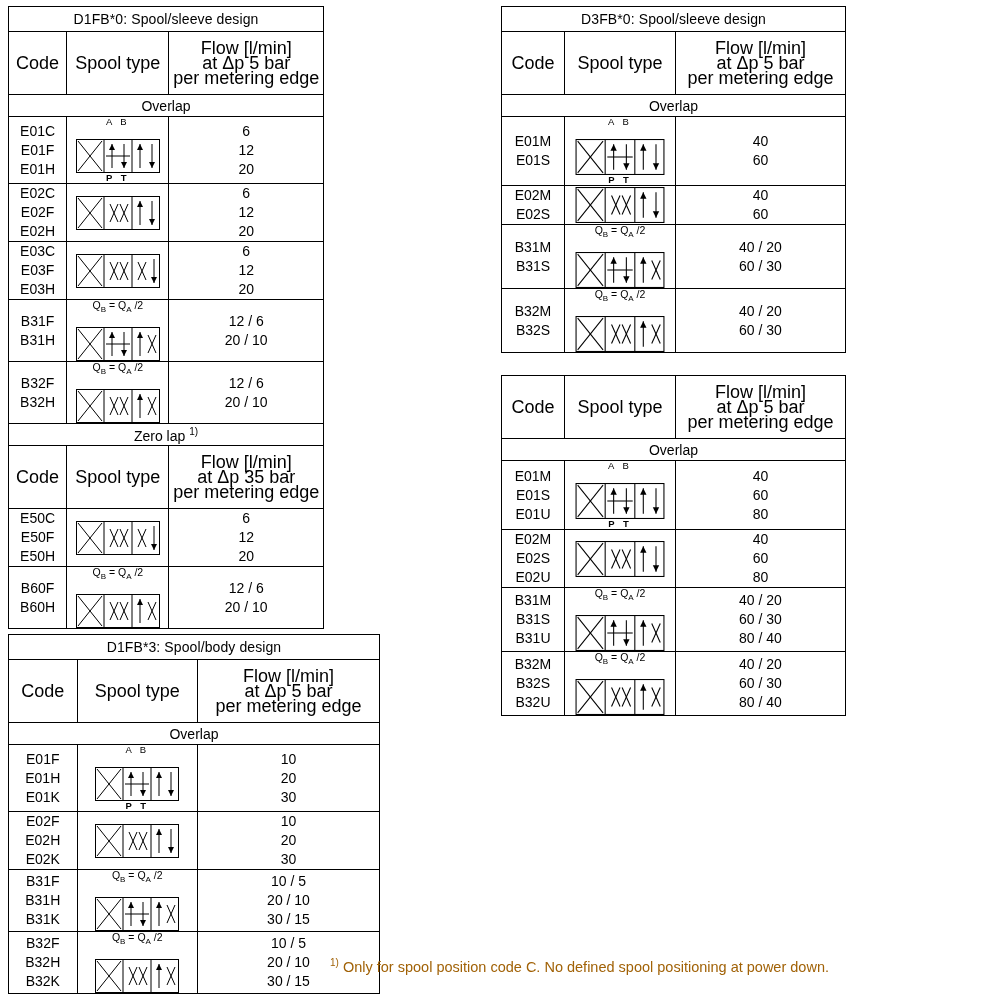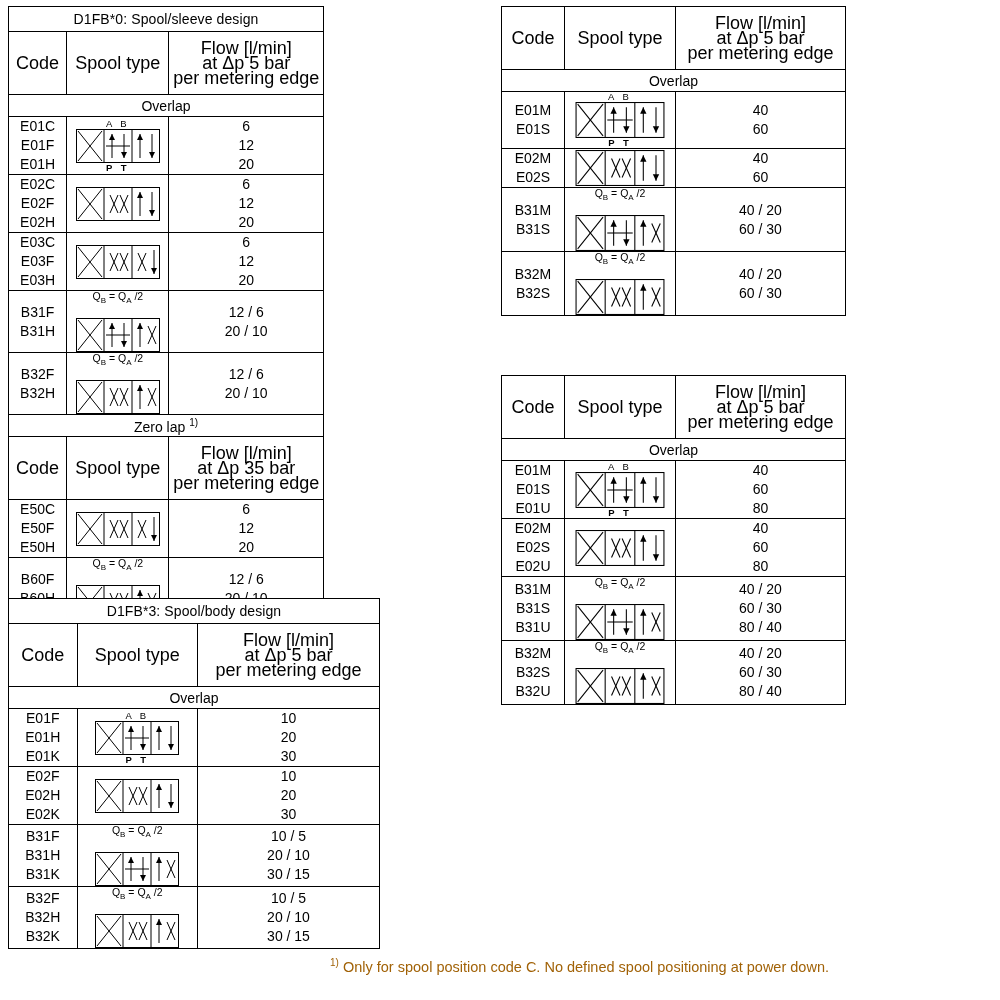--- a/index.html
+++ b/index.html
@@ -69,21 +69,21 @@
     line-height: 11px;
     text-align: center;
     margin-bottom: 12px;
   }
   .qlabel sub { font-size: 8px; }
   .ablabel {
     font-size: 9.5px;
     line-height: 10px;
     text-align: center;
     letter-spacing: 3px;
-    margin-bottom: 0px;
+    margin-bottom: 12px;
   }
   .ptlabel {
     font-size: 9.5px;
     line-height: 10px;
     text-align: center;
     letter-spacing: 3px;
     margin-top: 0px;
     font-weight: bold;
   }
   .symwrap {
@@ -367,21 +367,21 @@
           </div>
         </td>
         <td class="flow-cell">
           <div>12 / 6</div>
           <div>20 / 10</div>
         </td>
       </tr>
     </tbody>
   </table>
 
-  <table class="spec" id="t-d1fb3" style="left:8px; top:598px; width:372px;">
+  <table class="spec" id="t-d1fb3" style="left:8px; top:634px; width:372px;">
     <colgroup>
         <col style="width:58px">
         <col style="width:102px">
         <col style="width:154px">
       </colgroup>
     <tbody>
       <tr>
         <td class="title-cell" colspan="3">D1FB*3: Spool/body design</td>
       </tr>
       <tr>
@@ -534,20 +534,23 @@
   </table>
 
   <table class="spec" id="t-d3fb0" style="left:501px; top:6px; width:344px;">
     <colgroup>
         <col style="width:63px">
         <col style="width:111px">
         <col style="width:170px">
       </colgroup>
     <tbody>
       <tr>
+        <td class="title-cell" colspan="3">D3FB*0: Spool/sleeve design</td>
+      </tr>
+      <tr>
         <td class="hdr">Code</td>
         <td class="hdr">Spool type</td>
         <td class="hdr">
           <div>Flow [l/min]</div>
           <div>at Δp 5 bar</div>
           <div>per metering edge</div>
         </td>
       </tr>
       <tr>
         <td class="sub" colspan="3">Overlap</td>

